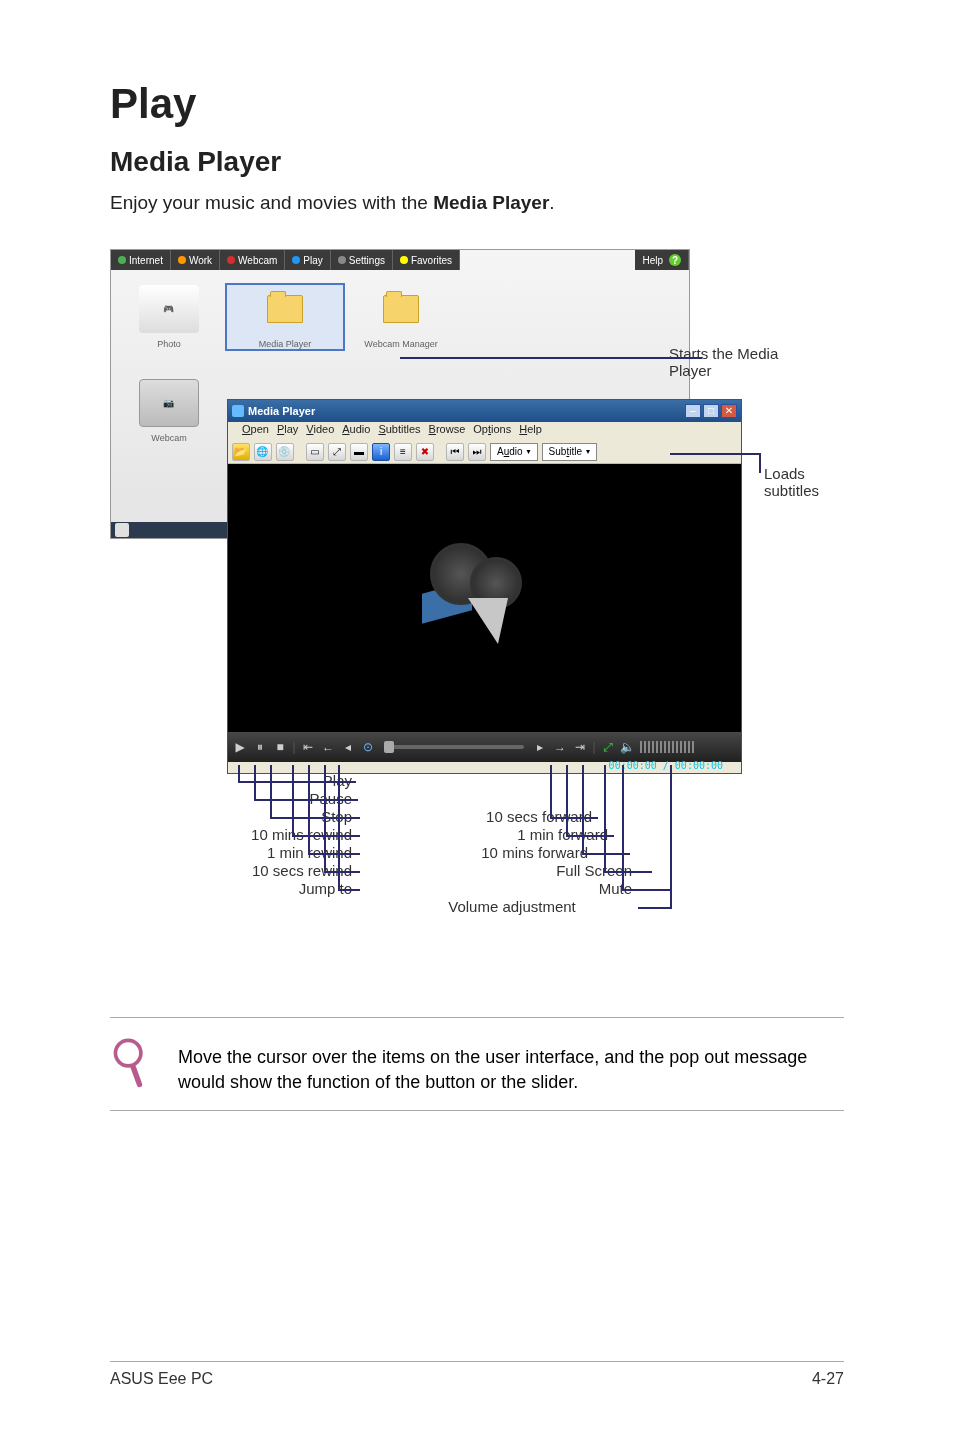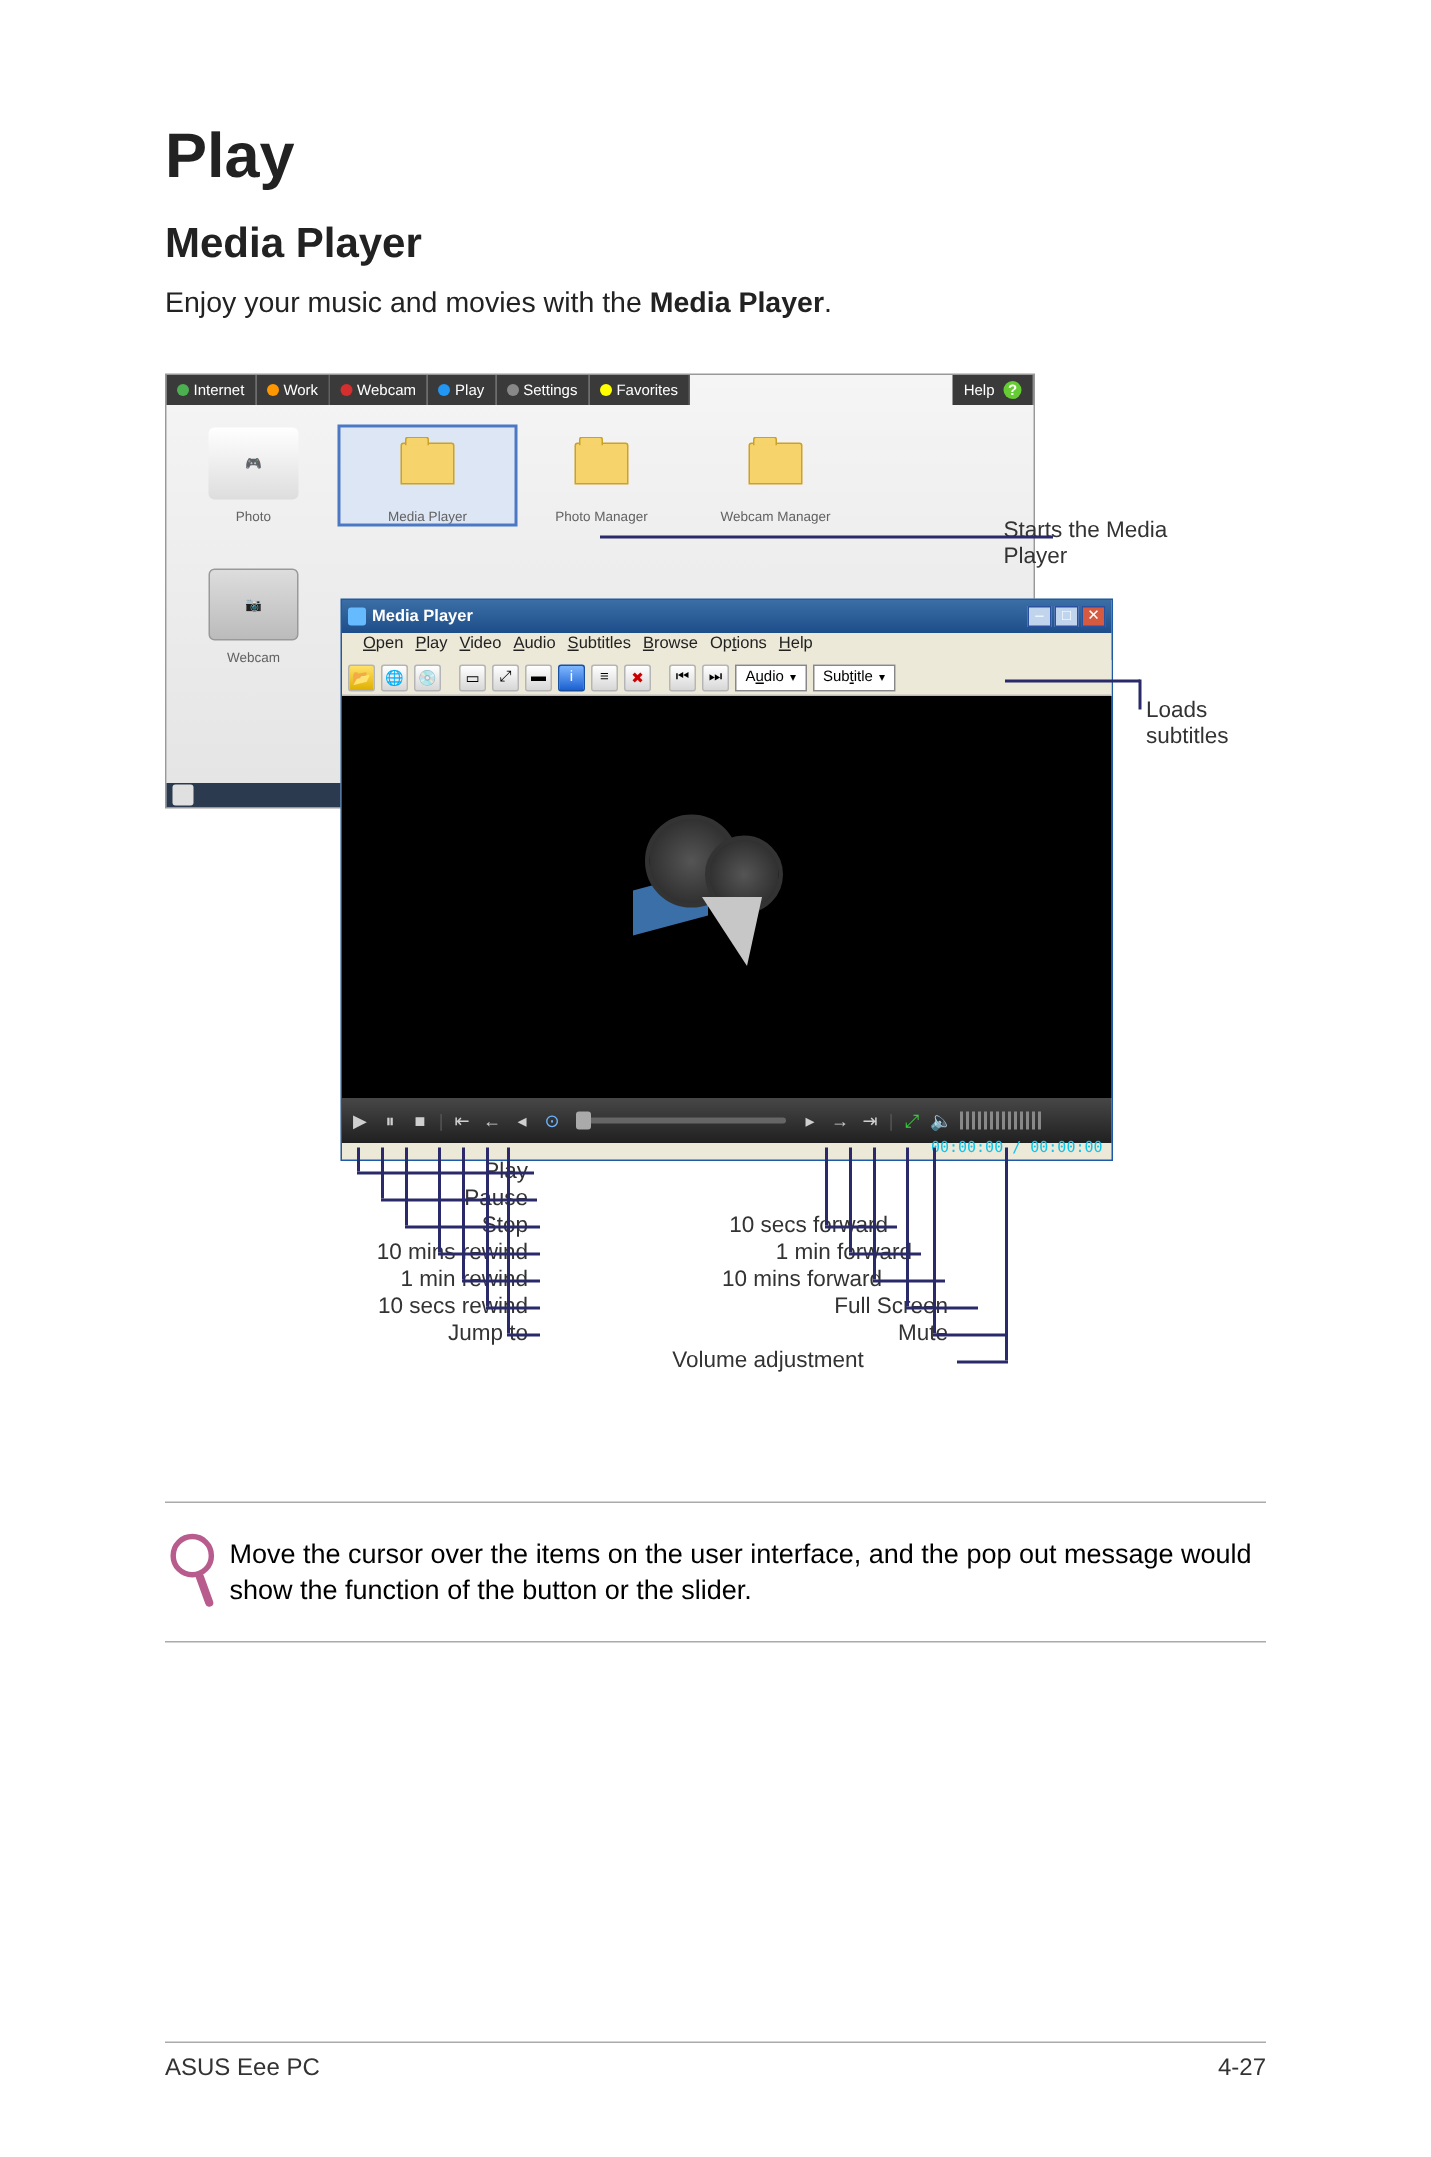--- a/index.html
+++ b/index.html
@@ -129,21 +129,21 @@
   .reel .r{position:absolute;border-radius:50%;background:radial-gradient(#555,#222);width:62px;height:62px;border:3px solid #333;}
   .reel .r1{left:0;top:0;} .reel .r2{left:40px;top:14px;width:52px;height:52px;}
   .reel .cone{position:absolute;left:38px;top:55px;width:0;height:0;border-left:30px solid transparent;border-right:10px solid transparent;border-top:46px solid #c7c7c7;}
   .reel .film{position:absolute;left:-8px;top:44px;width:50px;height:30px;background:#3a6fa8;transform:skewY(-15deg);}
   .mp-ctrl{height:30px;background:linear-gradient(#474747,#202020);display:flex;align-items:center;gap:4px;padding:0 4px;}
   .cbtn{width:16px;height:16px;color:#cfcfcf;display:inline-flex;align-items:center;justify-content:center;font-size:12px;}
   .cbtn.sep{color:#555;width:4px;}
   .seek{flex:0 0 140px;height:4px;background:#666;border-radius:2px;position:relative;margin:0 4px;}
   .seek::before{content:"";position:absolute;left:0;top:-4px;width:10px;height:12px;background:#aaa;border-radius:2px;}
   .vol{width:56px;height:12px;background:repeating-linear-gradient(90deg,#888 0 2px,transparent 2px 4px);}
-  .time{position:absolute;right:6px;bottom:2px;color:#11c4e8;font-size:10px;font-family:monospace;margin-left:40px;}
+  .time{position:absolute;right:18px;bottom:2px;color:#11c4e8;font-size:10px;font-family:monospace;margin-left:40px;}
   .fs-ic{color:#3ad13a !important;}
   .mute-ic{color:#6fb4ff !important;}
   
   .ann{position:absolute;font-size:15px;color:#333;white-space:nowrap;}
   .line{position:absolute;background:#2a2a6a;}
   
   .r-starts{left:559px;top:96px;}
   .r-subs{left:654px;top:216px;}
   
   .bl{ text-align:right; width:130px;}
@@ -154,26 +154,26 @@
   .br{text-align:right;width:180px;}
   .br1{left:302px;top:559px;} .br2{left:318px;top:577px;}
   .br3{left:298px;top:595px;} .br4{left:342px;top:613px;}
   .br5{left:382px;top:631px;} .br6{left:282px;top:649px;}
   
   .vline{width:1.5px;}
   .hline{height:1.5px;}
   
   .note{
     display:flex;
-    gap:3px;
+    gap:28px;
     border-top:1px solid #aaa;
     border-bottom:1px solid #aaa;
     padding:16px 0;
-    margin-top:32px;
-    align-items:center;
+    margin-top:48px;
+    align-items:flex-end;
   }
   .note svg{flex:0 0 40px;}
   .note p{font-size:18px;line-height:1.35;}
   
   .footer{
     position:absolute;
     left:110px;right:110px;
     bottom:50px;
     border-top:1px solid #aaa;
     padding-top:8px;
@@ -221,23 +221,20 @@
       <div class="tab tab-help">
           <span>Help</span>
           <span style="background:#6c3;border-radius:50%;width:12px;height:12px;display:inline-flex;align-items:center;justify-content:center;margin-left:3px;font-weight:bold;color:#fff;">?</span>
         </div>
     </div>
     <div class="launchers">
       <div class="col"><div class="iconbox games-i">🎮</div><span>Photo</span></div>
       <div class="col selected"><div class="iconbox">
             <div class="folder"></div>
           </div><span>Media Player</span></div>
-      <div class="col"><div class="iconbox">
-            <div class="folder"></div>
-          </div><span>Photo Manager</span></div>
       <div class="col"><div class="iconbox">
             <div class="folder"></div>
           </div><span>Webcam Manager</span></div>
     </div>
     <div class="launchers secondrow">
       <div class="col"><div class="iconbox cam-i">📷</div><span>Webcam</span></div>
     </div>
     <div class="btm-strip">
         <span class="home-ico"></span>
       </div>

